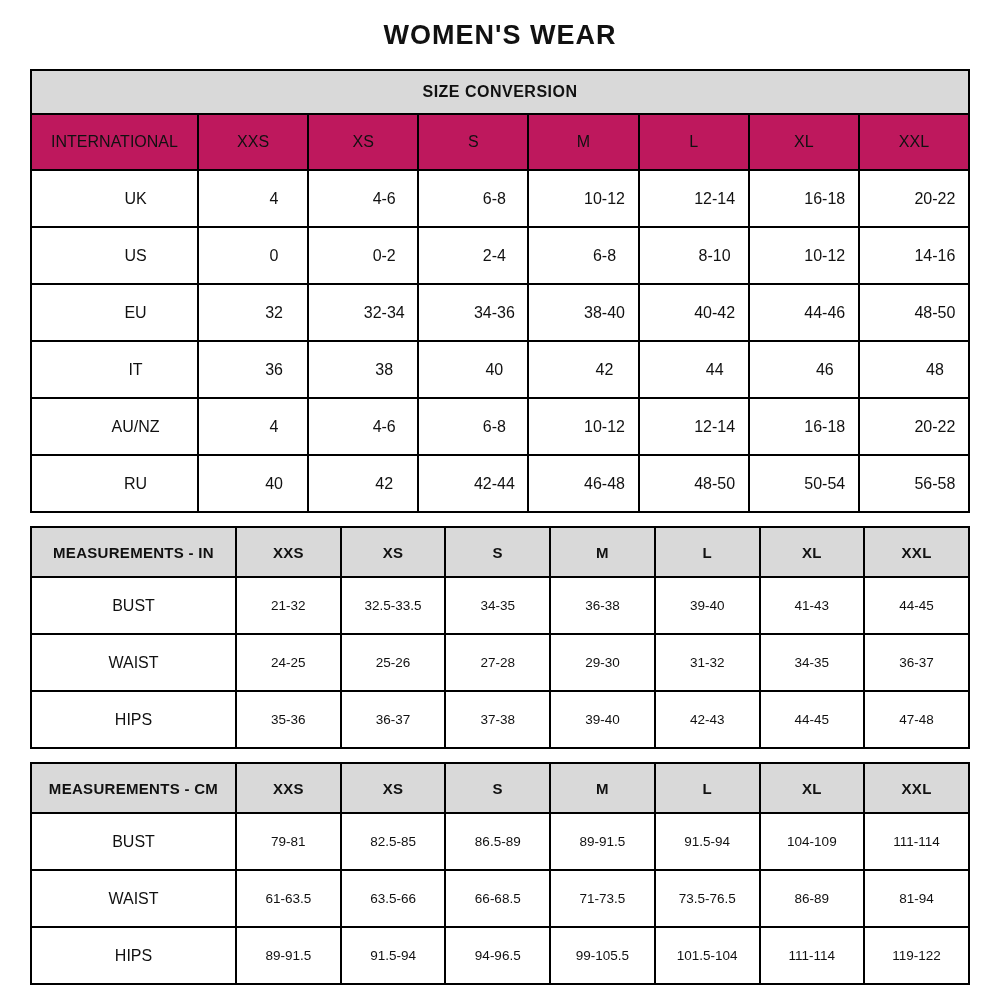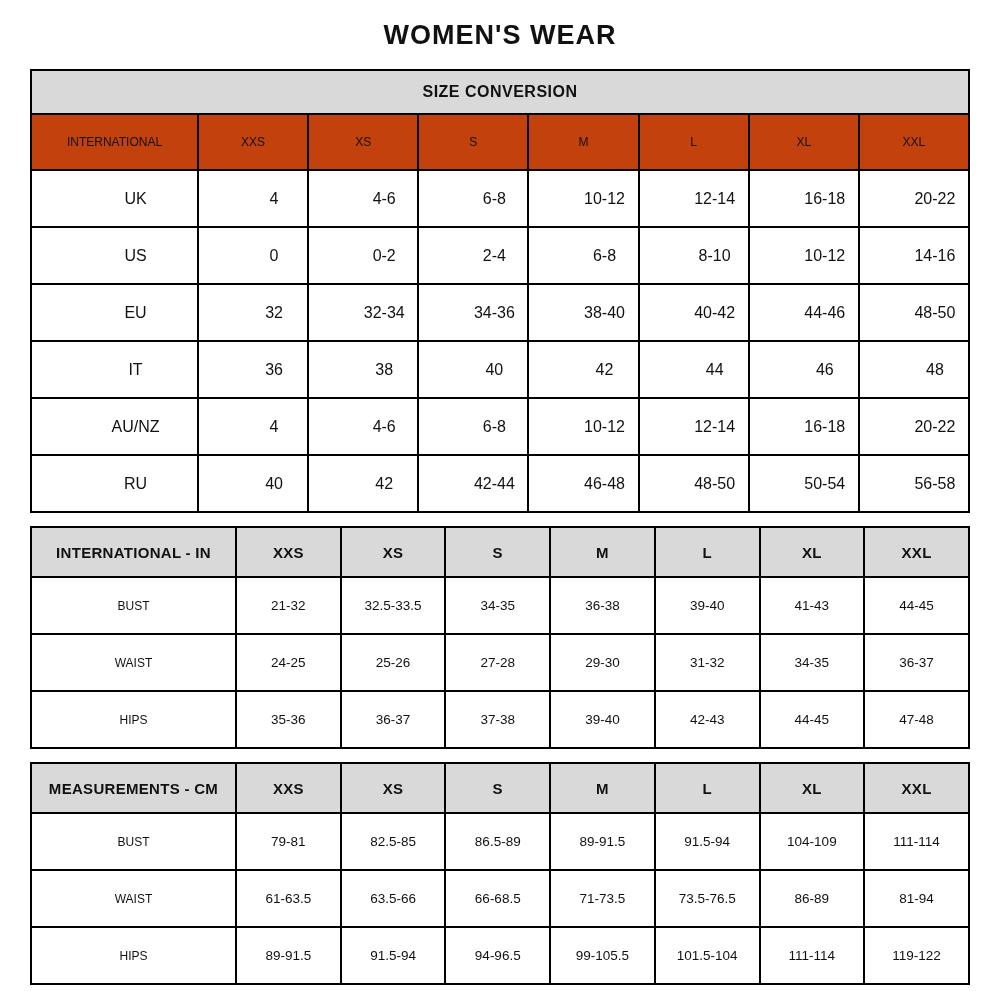--- a/index.html
+++ b/index.html
@@ -14,28 +14,28 @@
   .page{width:1000px;margin:0 auto;padding:14px 30px 20px 30px;}
   h1.page-title{margin:6px 0 18px 0;text-align:center;font-size:27px;
     font-weight:bold;letter-spacing:1px;}
   table{border-collapse:collapse;width:940px;table-layout:fixed;}
   table + table{margin-top:13px;}
   th,td{border:2px solid var(--table-border);text-align:center;vertical-align:middle;
     padding:2px 4px;}
   
   .t1 .caption{height:44px;background:var(--header-bg);font-size:16px;font-weight:bold;
     letter-spacing:0.5px;margin-top:16px;}
-  .t1 .cols th{height:56px;font-size:12px;font-weight:normal;background:#c2410c;}
+  .t1 .cols th{height:56px;font-size:16px;font-weight:normal;background:#be185d;}
   .t1 td{height:57px;font-size:16px;padding-left:46px;}
   .t1 col.first{width:167px;}
   
   .t2 thead th{height:50px;font-size:15px;font-weight:bold;background:var(--header-bg);
     letter-spacing:0.3px;}
   .t2 td{height:57px;font-size:13.5px;}
-  .t2 td.rowlabel{font-size:12px;}
+  .t2 td.rowlabel{font-size:16px;}
   .t2 col.first{width:205px;}
 </style>
 </head>
 <body>
 
 <div class="page">
 
   <h1 class="page-title">WOMEN'S WEAR</h1>
 
   <table class="t1">
@@ -134,21 +134,21 @@
         <col>
         <col>
         <col>
         <col>
         <col>
         <col>
         <col>
     </colgroup>
     <thead>
       <tr>
-        <th>INTERNATIONAL - IN</th>
+        <th>MEASUREMENTS - IN</th>
         <th>XXS</th>
         <th>XS</th>
         <th>S</th>
         <th>M</th>
         <th>L</th>
         <th>XL</th>
         <th>XXL</th>
       </tr>
     </thead>
     <tbody>

